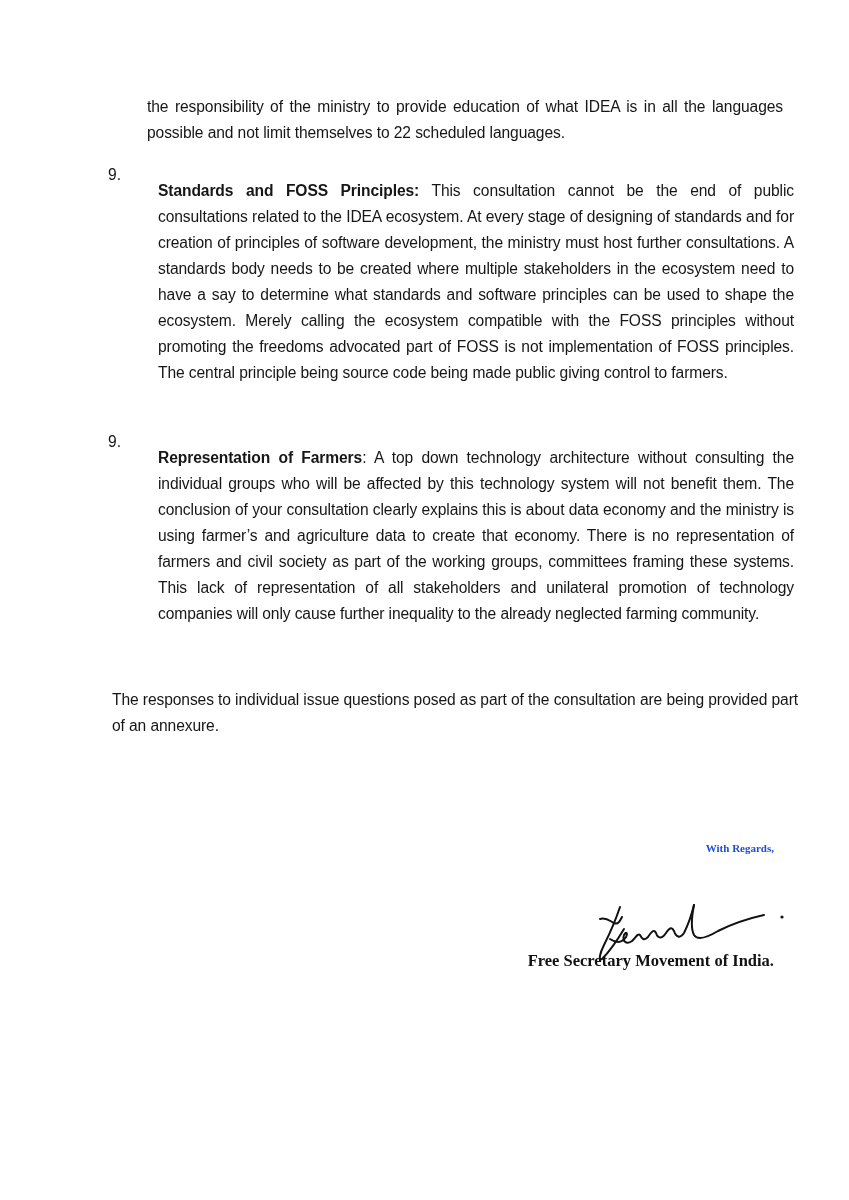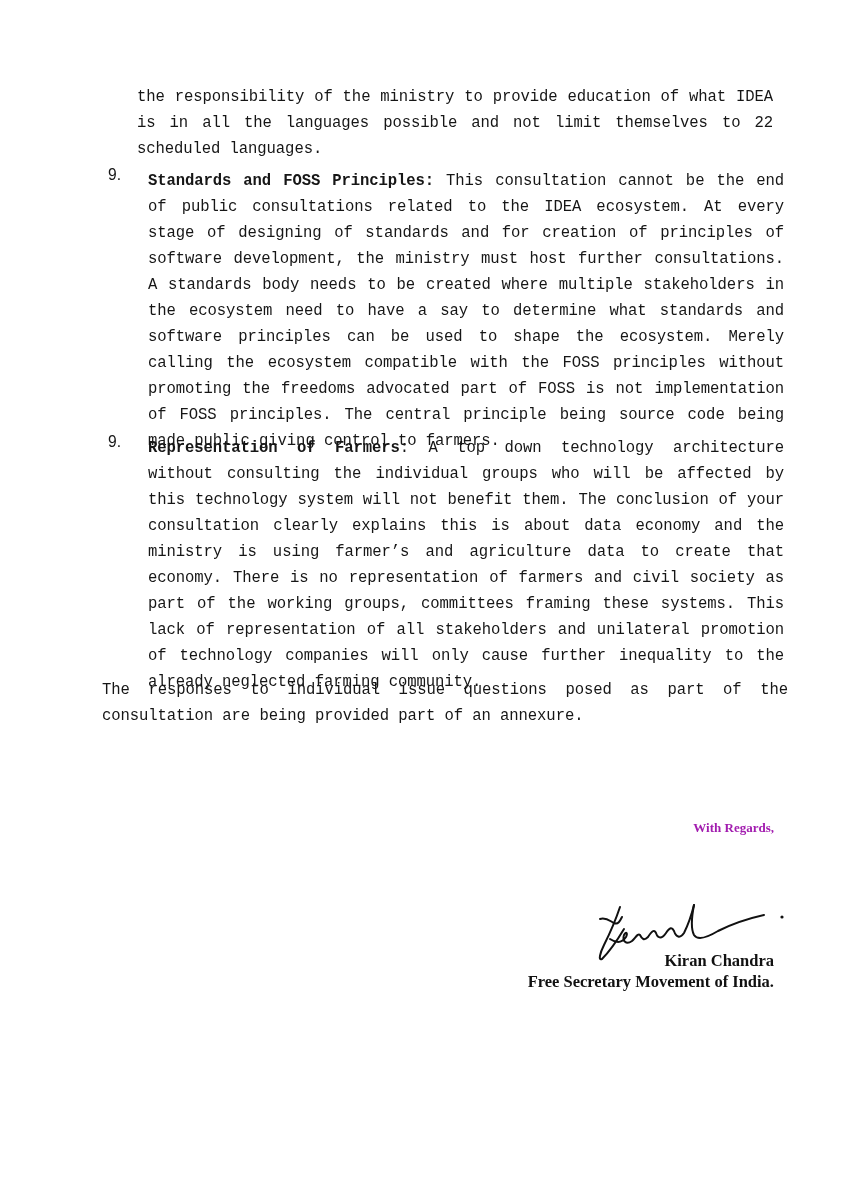--- a/index.html
+++ b/index.html
@@ -16,28 +16,28 @@
     }
     .page {
       position: absolute;
       left: 0; top: 0;
       width: 849px;
       height: 1200px;
       background: #ffffff;
     }
     .para {
       position: absolute;
-      font-family: Liberation Mono, monospace;
+      font-family: Liberation Sans, sans-serif;
       font-size: 15.6px;
       line-height: 26px;
       text-align: justify;
       text-align-last: left;
       color: #161616;
       letter-spacing: -0.1px;
-      margin: 6px;
+      margin: 16px;
     }
     .cont {
       left: 131px;
       top: 78px;
       width: 636px;
     }
     .item {
       position: absolute;
       left: 108px;
       width: 659px;
@@ -63,27 +63,27 @@
       font-weight: bold;
     }
     .closing {
       left: 96px;
       top: 671px;
       width: 686px;
     }
     .sig-block {
       position: absolute;
       right: 75px;
-      top: 817px;
+      top: 838px;
       text-align: right;
       font-family: "Liberation Serif", serif;
       font-weight: bold;
-      font-size: 13px;
+      font-size: 11px;
       line-height: 21px;
-      color: #a21caf;
+      color: #1d4ed8;
     }
     .regards {
       display: block;
       margin-bottom: 12px;
     }
     .signature {
       position: absolute;
       left: 596px;
       top: 899px;
       width: 190px;
@@ -129,17 +129,16 @@
     <g fill="none" stroke="#111111" stroke-width="2" stroke-linecap="round" stroke-linejoin="round">
       <path d="M4 20 C10 18, 14 22, 18 24 C22 26, 24 22, 26 18"></path>
       <path d="M24 8 C20 20, 14 34, 8 46 C4 54, 2 62, 6 60 C14 52, 22 40, 28 30"></path>
       <path d="M14 40 C20 44, 26 44, 30 38 C32 34, 30 32, 28 36 C26 42, 30 46, 36 42 C40 38, 42 34, 44 36 C46 40, 48 42, 52 38 C56 32, 58 30, 60 34 C62 40, 66 40, 70 34 C74 28, 76 28, 78 32 C80 38, 84 40, 88 34 C92 26, 96 14, 98 6"></path>
       <path d="M98 6 C96 16, 94 28, 98 36 C102 42, 112 38, 122 32 C134 26, 150 20, 168 16"></path>
     </g>
     <circle cx="186" cy="18" r="1.6" fill="#111111"></circle>
   </svg>
 
   <div class="sig-lines">
-    <span>Kiran Chandra</span>
     <span>Free Secretary Movement of India.</span>
   </div>
 
 </div>
 
 </body></html>

